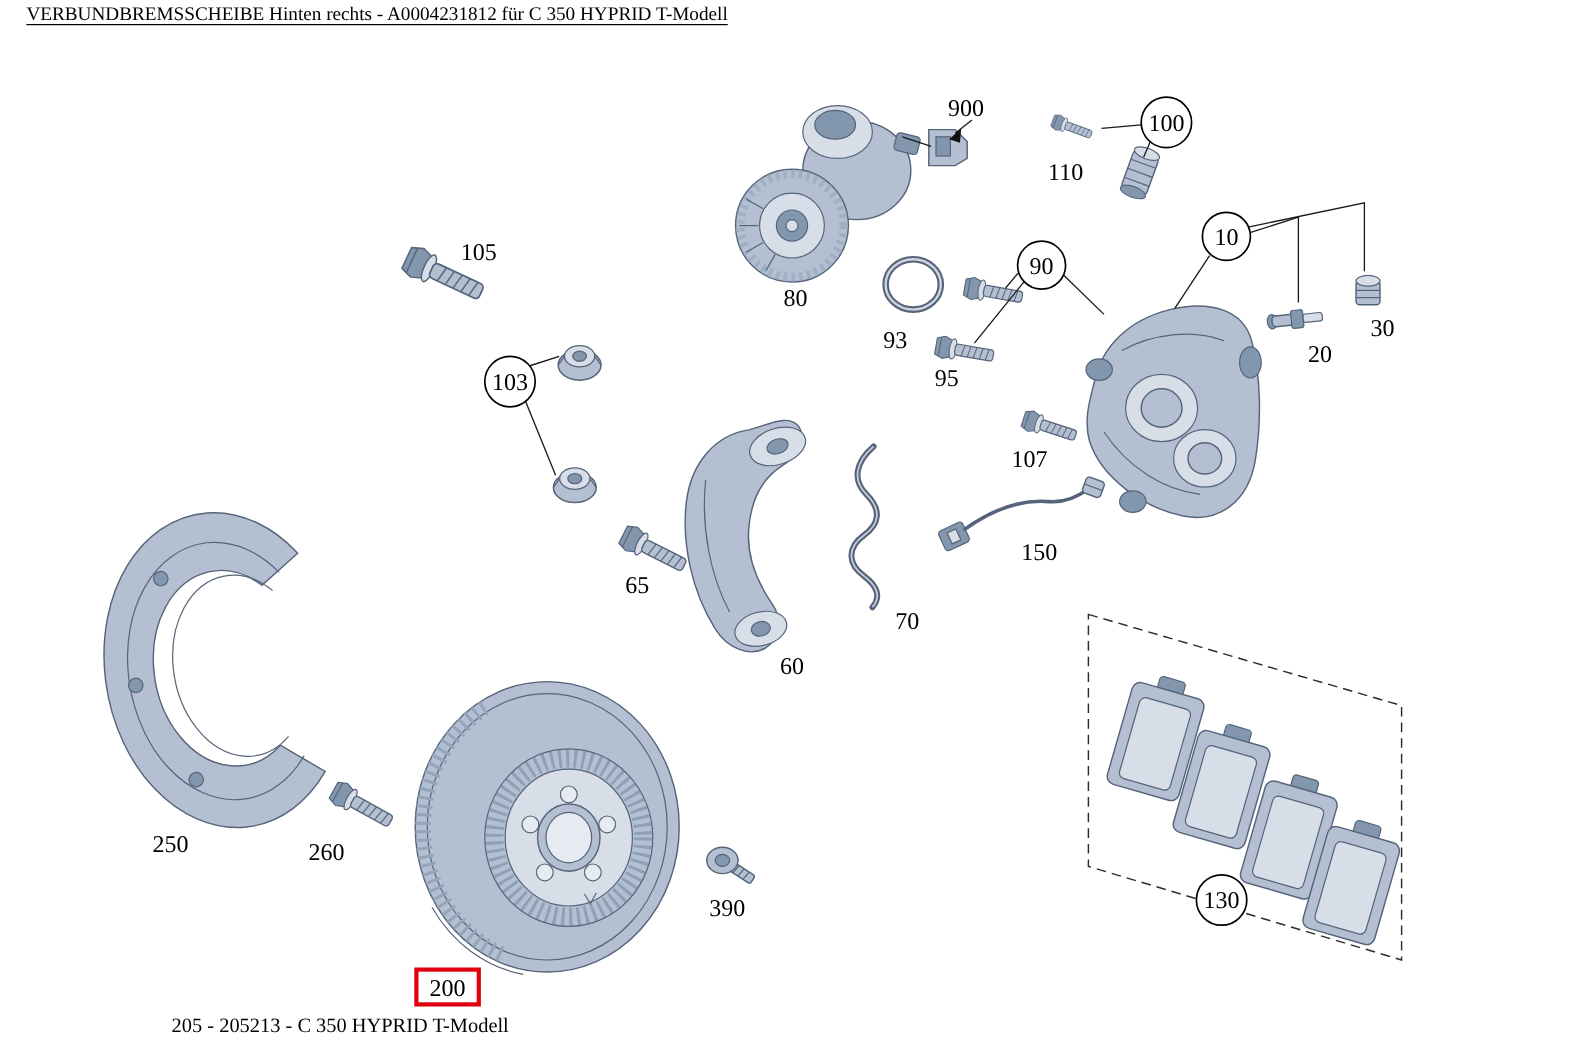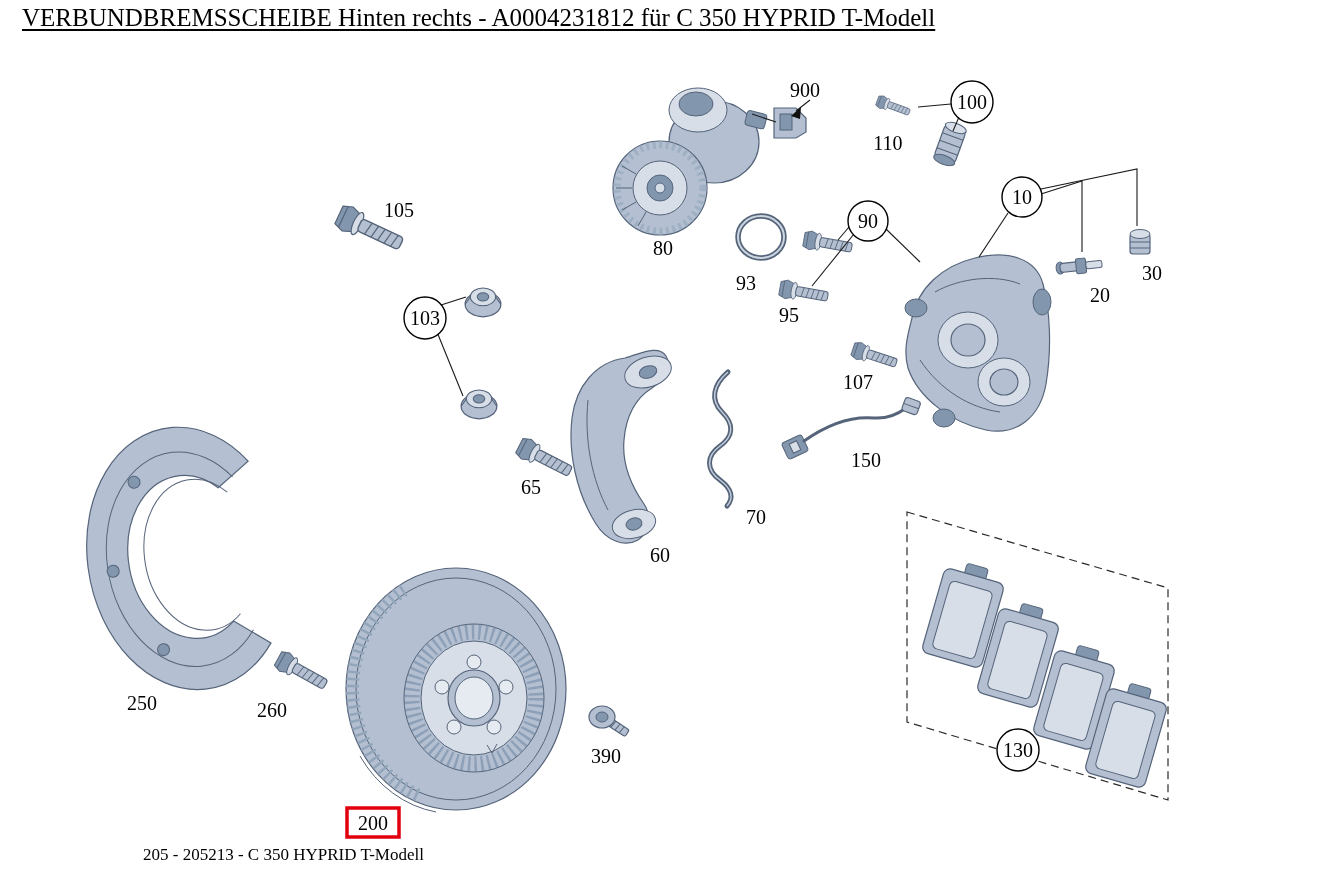--- a/index.html
+++ b/index.html
@@ -1,17 +1,17 @@
 <!DOCTYPE html>
 <html style="--part-light: #d7dee8; --part-mid: #b4c0d1; --part-dark: #8296ad; --part-stroke: #55647a; --highlight: #e2000f;"><head>
 <meta charset="utf-8">
 <style>
   html,body{margin:0;padding:0;background:#ffffff;}
   body{width:1326px;height:881px;position:relative;font-family:"Liberation Serif",serif;color:#000;overflow:hidden;}
-  .title{position:absolute;left:22px;top:4px;font-size:25px;text-decoration:underline;text-underline-offset:3px;white-space:nowrap;}
+  .title{position:absolute;left:22px;top:4px;font-size:16px;text-decoration:underline;text-underline-offset:3px;white-space:nowrap;}
   .footer{position:absolute;left:143px;top:845px;font-size:17px;white-space:nowrap;}
   svg.diagram{position:absolute;left:0;top:0;}
 
   
   .pf {fill:var(--part-mid,#b4c0d1);stroke:var(--part-stroke,#55647a);stroke-width:1.2;}
   .pfl{fill:var(--part-light,#d7dee8);stroke:var(--part-stroke,#55647a);stroke-width:1;}
   .pfd{fill:var(--part-dark,#8296ad);stroke:var(--part-stroke,#55647a);stroke-width:1;}
   .detail{fill:none;stroke:var(--part-stroke,#55647a);stroke-width:1;}
   .hole{fill:#e6ebf1;stroke:var(--part-stroke,#55647a);stroke-width:1;}
   .thr line{stroke:var(--part-stroke,#55647a);stroke-width:1;}

